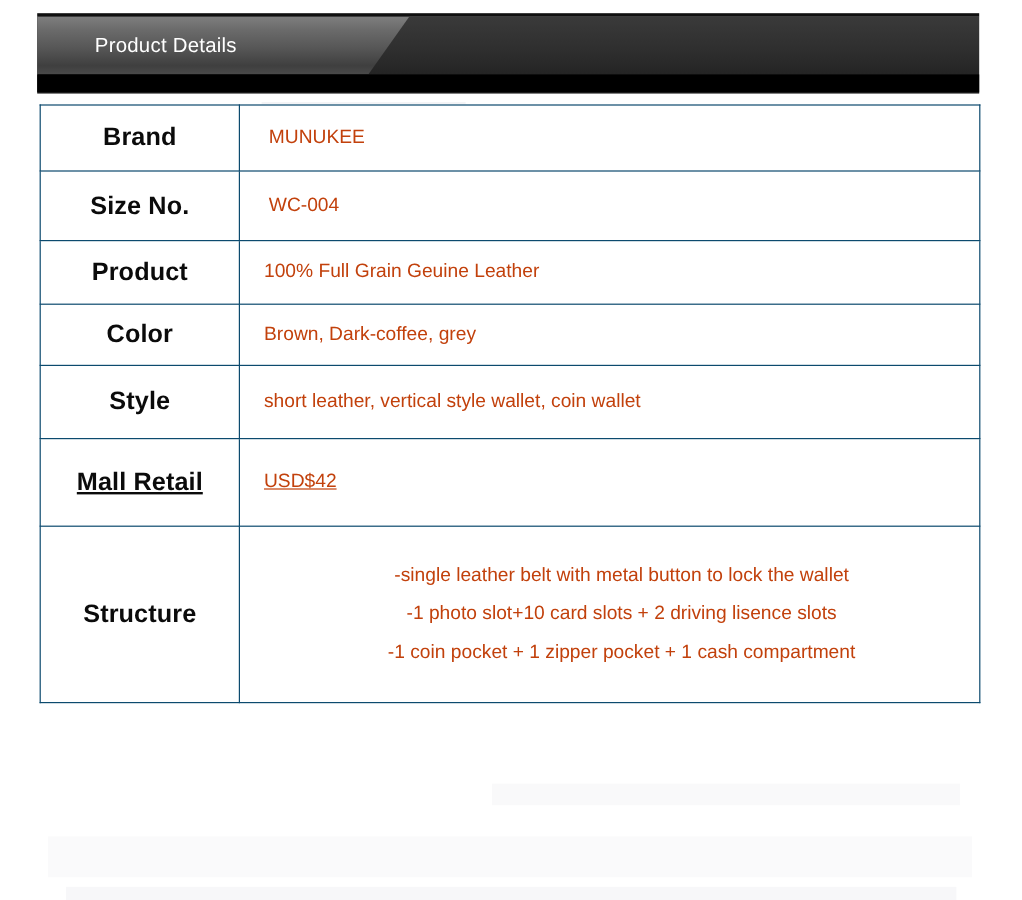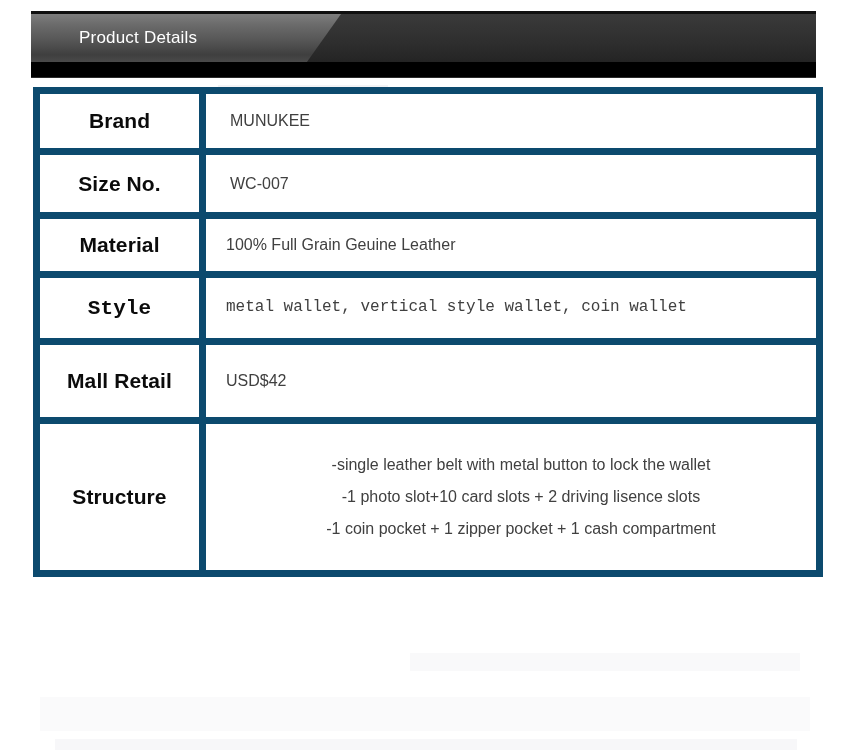--- a/index.html
+++ b/index.html
@@ -94,52 +94,52 @@
   .spec-table {
     position: absolute;
     left: 33px;
     top: 87px;
     width: 783px;
     border-collapse: collapse;
     table-layout: fixed;
     background: #ffffff;
   }
   .spec-table td {
-    border: 7px solid #0c4a6e;
+    border: 1px solid #0c4a6e;
     padding: 0;
     vertical-align: middle;
     background: transparent;
   }
   .col-label { width: 166px; }
   .col-value { width: 617px; }
 
   .cell-label {
     text-align: center;
     font-weight: bold;
     font-size: 21px;
     color: #0b0b0b;
     letter-spacing: 0.1px;
   }
   .cell-value {
     text-align: left;
     font-size: 16px;
-    color: #404040;
+    color: #c2410c;
     padding-left: 20px !important;
     line-height: 1.95;
   }
   .cell-value .line { display: block; white-space: nowrap; }
 
   
   .r-brand   td { height: 54px; }
   .r-model   td { height: 57px; }
   .r-material td { height: 52px; }
   .r-color   td { height: 50px; }
   .r-size    td { height: 100px; }
-  .r-style   td { height: 60px; font-family: Liberation Mono, monospace; }
-  .r-retail  td { height: 72px; }
+  .r-style   td { height: 60px; }
+  .r-retail  td { height: 72px; text-decoration: underline; }
   .r-structure td { height: 146px; text-align: center; }
 
   .r-model   .cell-value,
   .r-brand   .cell-value { padding-left: 24px !important; }
   .r-structure .cell-value { line-height: 2.0; }
 </style>
 </head>
 <body>
 
 <div class="page">
@@ -173,37 +173,43 @@
       <tr class="r-brand">
         <td class="cell-label">Brand</td>
         <td class="cell-value">
           <span class="line">MUNUKEE</span>
         </td>
       </tr>
 
       <tr class="r-model">
         <td class="cell-label">Size No.</td>
         <td class="cell-value">
-          <span class="line">WC-007</span>
+          <span class="line">WC-004</span>
         </td>
       </tr>
 
       <tr class="r-material">
-        <td class="cell-label">Material</td>
+        <td class="cell-label">Product</td>
         <td class="cell-value">
           <span class="line">100% Full Grain  Geuine Leather</span>
         </td>
       </tr>
 
+      <tr class="r-color">
+        <td class="cell-label">Color</td>
+        <td class="cell-value">
+          <span class="line">Brown, Dark-coffee, grey</span>
+        </td>
+      </tr>
 
 
       <tr class="r-style">
         <td class="cell-label">Style</td>
         <td class="cell-value">
-          <span class="line">metal wallet, vertical style wallet, coin wallet</span>
+          <span class="line">short leather, vertical style wallet, coin wallet</span>
         </td>
       </tr>
 
       <tr class="r-retail">
         <td class="cell-label">Mall Retail</td>
         <td class="cell-value">
           <span class="line">USD$42</span>
         </td>
       </tr>
 

